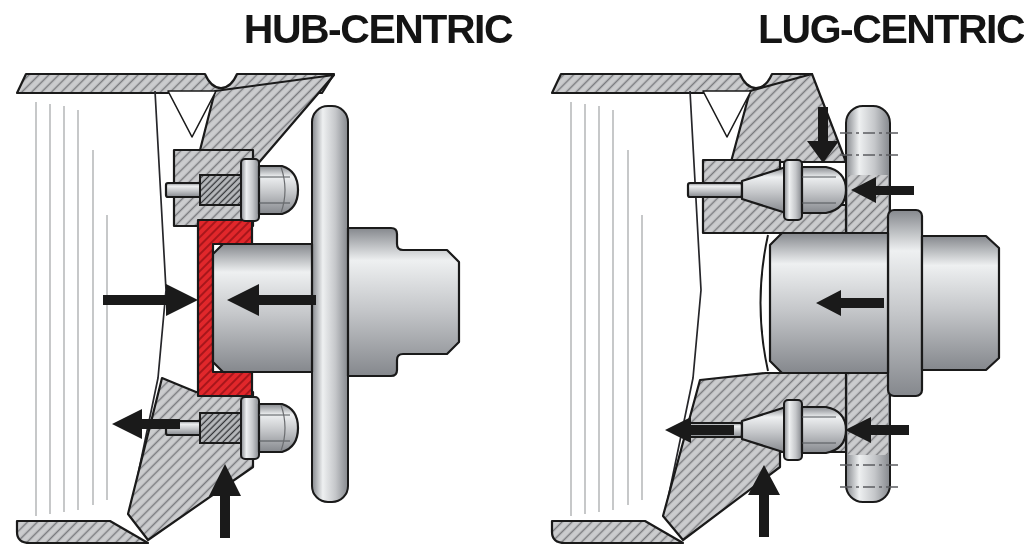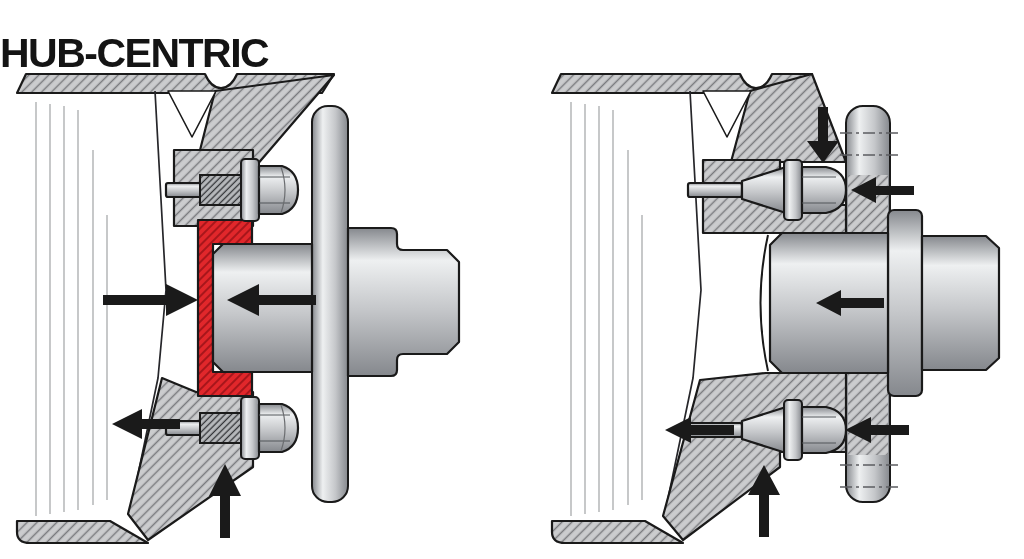--- a/index.html
+++ b/index.html
@@ -2,24 +2,23 @@
 <html style="--c-bg: #ffffff; --c-title: #141414; --c-ink: #1a1a1a; --c-hatch_fill: #cbccce; --c-hatch_line: #797a7e; --c-red: #e1272b; --c-red_hatch: #991116; --c-metal_light: #eef0f1; --c-metal_mid: #c5c7ca; --c-metal_dark: #85888d; --c-thread_fill: #b7b9bc; --c-thread_line: #313236; --c-barrel_line: #a9abad; --c-centerline: #5b5c60;"><head>
 <meta charset="utf-8">
 <style>
   html,body{margin:0;padding:0;background:#fff;}
   .canvas{
     position:relative;width:1024px;height:559px;overflow:hidden;
     background:var(--c-bg,#ffffff);
     font-family:"Liberation Sans",sans-serif;
   }
   .title{
-    position:absolute;top:6px;width:512px;text-align:left;
+    position:absolute;top:6px;width:512px;text-align:right;
     font-weight:bold;font-size:41px;letter-spacing:-1.5px;
     color:var(--c-title,#141414);
-    margin-top:24px;
   }
   .title.left{left:0;}
   .title.right{left:512px;}
   svg{position:absolute;left:0;top:0;}
   .hat{fill:url(#hatch);stroke:var(--c-ink,#1a1a1a);stroke-width:2.2;stroke-linejoin:round;}
   .hatn{fill:url(#hatch);stroke:none;}
   .redp{fill:url(#hatchR);stroke:var(--c-ink,#1a1a1a);stroke-width:2.2;stroke-linejoin:round;}
   .mv{fill:url(#gV);stroke:var(--c-ink,#1a1a1a);stroke-width:2.2;stroke-linejoin:round;}
   .mh{fill:url(#gH);stroke:var(--c-ink,#1a1a1a);stroke-width:2;stroke-linejoin:round;}
   .thr{fill:url(#threads);stroke:var(--c-ink,#1a1a1a);stroke-width:2;}
@@ -31,20 +30,21 @@
   .capln{stroke:#6b6d70;stroke-width:1.2;fill:none;}
   .cl{stroke:var(--c-centerline,#5b5c60);stroke-width:1.5;fill:none;stroke-dasharray:12 4 3 4;}
   .bore{stroke:var(--c-ink,#1a1a1a);stroke-width:2;fill:none;}
 </style>
 </head>
 <body>
 
 <div class="canvas">
 
   <div class="title left">HUB-CENTRIC</div>
+  <div class="title right">LUG-CENTRIC</div>
 
   <svg width="1024" height="559" viewBox="0 0 1024 559">
     <defs>
       <linearGradient id="gV" x1="0" y1="0" x2="0" y2="1">
         <stop offset="0" style="stop-color:var(--c-metal_dark,#85888d)"></stop>
         <stop offset="0.22" style="stop-color:var(--c-metal_light,#eef0f1)"></stop>
         <stop offset="0.55" style="stop-color:var(--c-metal_mid,#c5c7ca)"></stop>
         <stop offset="1" style="stop-color:var(--c-metal_dark,#85888d)"></stop>
       </linearGradient>
       <linearGradient id="gH" x1="0" y1="0" x2="1" y2="0">

